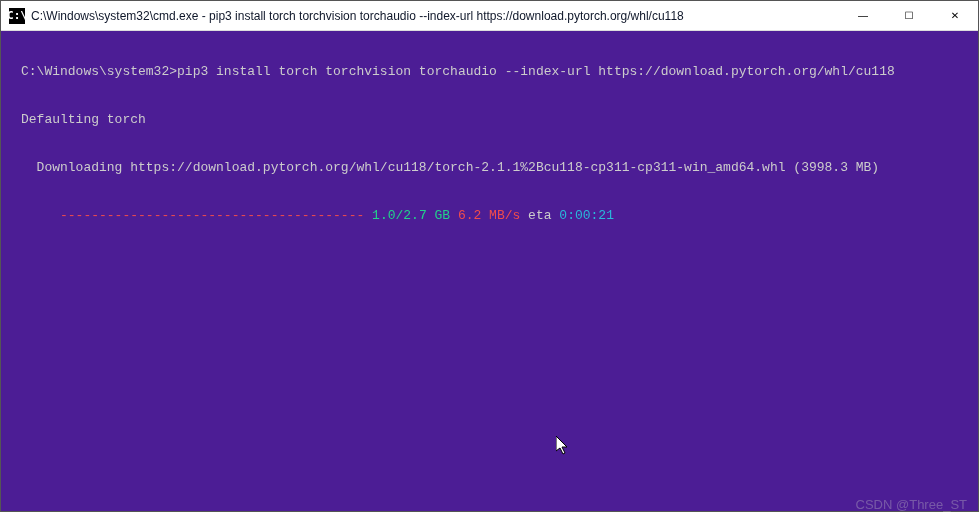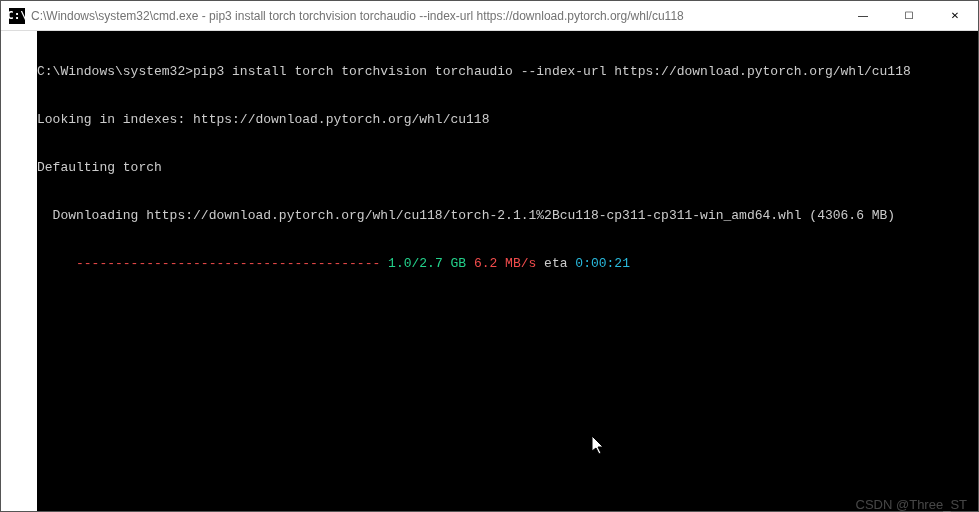--- a/index.html
+++ b/index.html
@@ -41,51 +41,50 @@
       font-size: 11px;
       background: #000;
       color: #fff;
       font-family: Consolas, monospace;
       font-weight: bold;
     }
     .title-text {
       flex: 1;
       font-family: "Segoe UI", Tahoma, sans-serif;
       font-size: 12px;
-      color: #737373;
+      color: #0f172a;
       white-space: nowrap;
       overflow: hidden;
     }
     .win-controls {
       display: flex;
       height: 100%;
     }
     .win-btn {
       width: 46px;
       height: 100%;
       display: flex;
       align-items: center;
       justify-content: center;
       font-family: "Segoe UI", sans-serif;
       font-size: 10px;
       color: #000;
       cursor: default;
     }
     .terminal {
       flex: 1;
-      background: #000000;
+      background: #4c1d95;
       color: #ccc;
       font-family: Consolas, "Courier New", monospace;
       font-size: 13px;
       line-height: 16px;
-      padding: 1px 0;
+      padding: 1px 20px;
       overflow: hidden;
       white-space: pre;
       position: relative;
-      margin-left: 36px;
     }
     .line {
       white-space: pre;
     }
     .prompt-text { color: #ccc; }
     .cmd-text { color: #ccc; }
     .red { color: #f14c4c; }
     .green { color: #23d18b; }
     .cyan { color: #29b8db; }
     .white { color: #ccc; }
@@ -113,23 +112,22 @@
     <div class="title-text">C:\Windows\system32\cmd.exe - pip3  install torch torchvision torchaudio --index-url https://download.pytorch.org/whl/cu118</div>
     <div class="win-controls">
       <div class="win-btn">—</div>
       <div class="win-btn">☐</div>
       <div class="win-btn close">✕</div>
     </div>
   </div>
 
   <div class="terminal">
     <div class="line"><span class="prompt-text">C:\Windows\system32&gt;</span><span class="cmd-text">pip3 install torch torchvision torchaudio --index-url https://download.pytorch.org/whl/cu118</span></div>
-    <div class="line white">Looking in indexes: https://download.pytorch.org/whl/cu118</div>
     <div class="line white">Defaulting torch</div>
-    <div class="line white">  Downloading https://download.pytorch.org/whl/cu118/torch-2.1.1%2Bcu118-cp311-cp311-win_amd64.whl (4306.6 MB)</div>
+    <div class="line white">  Downloading https://download.pytorch.org/whl/cu118/torch-2.1.1%2Bcu118-cp311-cp311-win_amd64.whl (3998.3 MB)</div>
     <div class="line"><span>     </span><span class="red">---------------------------------------</span><span> </span><span class="green">1.0/2.7 GB</span><span class="red"> 6.2 MB/s</span><span class="white"> eta </span><span class="cyan">0:00:21</span></div>
 
     <svg class="cursor-pointer" width="14" height="20" viewBox="0 0 14 20">
       <path d="M0 0 L0 15 L4 12 L7 18 L9 17 L6 11 L11 11 Z" fill="#fff" stroke="#000" stroke-width="1"></path>
     </svg>
   </div>
 </div>
 
 <div class="watermark">CSDN @Three_ST</div>
 

